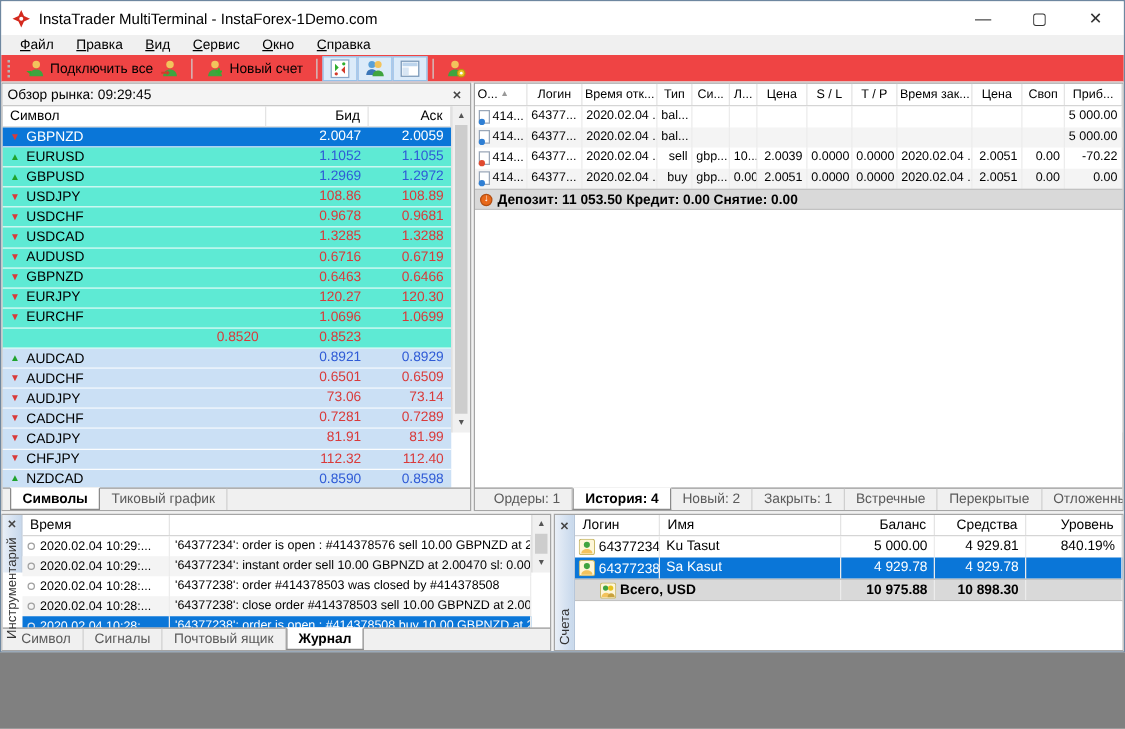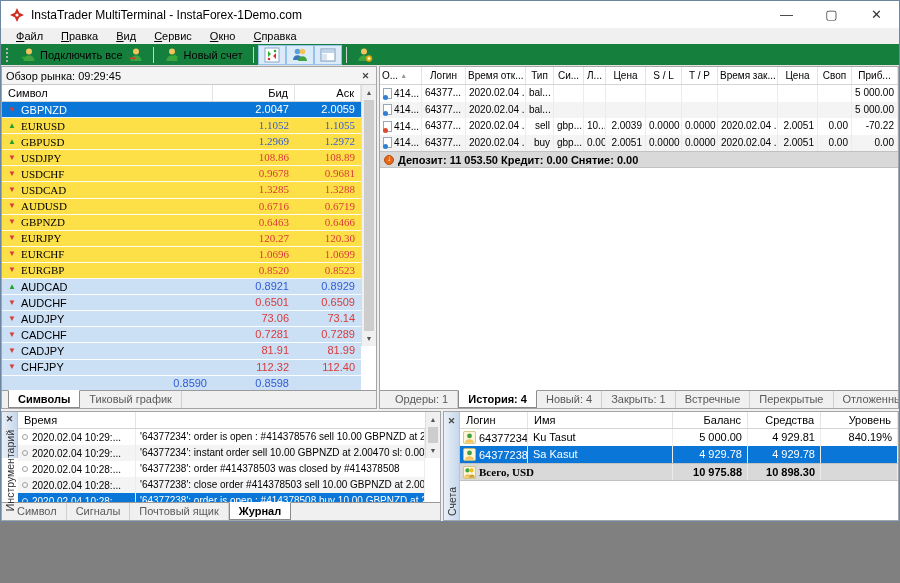--- a/index.html
+++ b/index.html
@@ -13,21 +13,21 @@
   .title-text { font-size:12px; }
   .win-controls { margin-left:auto; display:flex; height:100%; }
   .win-btn { width:45px; display:flex; align-items:center; justify-content:center; font-size:13px; color:#333; }
 
   
   .menubar { height:16px; background:#f0f0f0; display:flex; align-items:center; padding-left:6px; flex:0 0 auto; }
   .menu-item { padding:1px 9px; }
   .menu-item u { text-decoration:underline; }
 
   
-  .toolbar { height:22px; background:#15803d; display:flex; align-items:center; padding-left:2px; border-bottom:1px solid #e2e2e2; flex:0 0 auto; }
+  .toolbar { height:22px; background:#ef4444; display:flex; align-items:center; padding-left:2px; border-bottom:1px solid #e2e2e2; flex:0 0 auto; }
   .grip { width:5px; height:14px; border-left:2px dotted #b5b5b5; margin:0 3px; }
   .tbtn { display:flex; align-items:center; gap:4px; padding:1px 5px; height:20px; border:1px solid transparent; }
   .tbtn.pressed { background:#dcebf9; border:1px solid #96c1e9; }
   .tsep { width:1px; height:16px; background:#d0d0d0; margin:0 4px; }
   .micon { width:16px; height:16px; display:inline-block; position:relative; }
   .micon svg { width:16px; height:16px; display:block; }
 
   
   .main { flex:1 1 auto; display:grid; grid-template-rows:343px 1fr; background:#f0f0f0; min-height:0; }
   .top-row { display:grid; grid-template-columns:376px 1fr; column-gap:2px; min-height:0; }
@@ -37,21 +37,21 @@
   
   .mw-title { height:18px; background:#f4f4f4; border-bottom:1px solid #c9c9c9; display:flex; align-items:center; padding:0 4px; flex:0 0 auto; }
   .mw-title .lbl { flex:1; }
   .close-x { width:13px; height:13px; display:flex; align-items:center; justify-content:center; font-size:9px; font-weight:bold; color:#444; }
   .mw-body { flex:1; display:flex; min-height:0; }
   .mw-table { flex:1; display:flex; flex-direction:column; min-width:0; }
   .mw-head { display:grid; grid-template-columns:211px 82px 1fr; height:17px; border-bottom:1px solid #d5d5d5; flex:0 0 auto; }
   .hcell { padding:2px 6px; overflow:hidden; white-space:nowrap; border-right:1px solid #e4e4e4; }
   .hcell.r { text-align:right; }
   .mrow { display:grid; grid-template-columns:211px 82px 1fr; height:16.1px; border-bottom:1px solid rgba(255,255,255,.9); }
-  .mrow.green { background:#fde047;font-family:Liberation Serif, serif; }
+  .mrow.green { background:#5eead4; }
   .mrow.blue  { background:#cbe0f5; }
   .mrow.selected { background:#0a76d8; color:#fff; }
   .mcell { padding:1px 6px; white-space:nowrap; overflow:hidden; }
   .mcell.num { text-align:right; }
   .mcell.sym { display:flex; align-items:center; gap:4px; }
   .mrow.up .num { color:#2f5bd6; }
   .mrow.down .num { color:#d93a3a; }
   .mrow.selected .num { color:#fff; }
   .dir { width:9px; font-size:8px; line-height:1; }
   .mrow.up .dir::before { content:"▲"; color:#1fa32d; }
@@ -106,21 +106,21 @@
   
   .acc-grid { display:grid; grid-template-columns:68px 145px 75px 73px 1fr; }
   .acc-head { height:17px; border-bottom:1px solid #d5d5d5; flex:0 0 auto; }
   .arow { height:17px; }
   .arow:nth-child(even) { background:#f4f4f4; }
   .arow.selected { background:#0a76d8; color:#fff; }
   .acell { padding:2px 5px; white-space:nowrap; overflow:hidden; border-right:1px solid #ececec; }
   .acell.r { text-align:right; }
   .acell.login { display:flex; align-items:center; gap:3px; padding-left:3px; }
   .acc-total { height:18px; background:#d9d9d9; font-weight:bold; border-top:1px solid #c2c2c2; border-bottom:1px solid #c2c2c2; flex:0 0 auto; display:grid; grid-template-columns:213px 75px 73px 1fr; }
-  .acc-total .acell.label { display:flex; align-items:center; gap:3px; padding-left:3px;font-family:Liberation Serif, serif; }
+  .acc-total .acell.label { display:flex; align-items:center; gap:3px; padding-left:20px; }
   .acc-empty { flex:1; background:#fff; }
   .person { width:13px; height:13px; flex:0 0 auto; }
   .person svg { width:13px; height:13px; display:block; }
 
   
   .statusbar { height:25px; background:#f0f0f0; border-top:1px solid #d2d2d2; display:flex; align-items:center; flex:0 0 auto; }
   .status-help { padding-left:7px; flex:1; }
   .status-traffic { width:120px; border-left:1px solid #c6c6c6; height:100%; display:flex; align-items:center; justify-content:center; }
   .size-grip { width:16px; height:100%; position:relative; }
   .size-grip::after { content:""; position:absolute; right:3px; bottom:3px; width:8px; height:8px;
@@ -337,24 +337,20 @@
                 <div class="mrow green down">
                   <span class="mcell sym">
                     <span class="dir"></span>
                     <span>EURCHF</span>
                   </span>
                   <span class="mcell num">1.0696</span>
                   <span class="mcell num">1.0699</span>
                 </div>
 
                 <div class="mrow green down">
-                  <span class="mcell sym">
-                    <span class="dir"></span>
-                    <span>EURGBP</span>
-                  </span>
                   <span class="mcell num">0.8520</span>
                   <span class="mcell num">0.8523</span>
                 </div>
 
                 <div class="mrow blue up">
                   <span class="mcell sym">
                     <span class="dir"></span>
                     <span>AUDCAD</span>
                   </span>
                   <span class="mcell num">0.8921</span>
@@ -400,20 +396,24 @@
                 <div class="mrow blue down">
                   <span class="mcell sym">
                     <span class="dir"></span>
                     <span>CHFJPY</span>
                   </span>
                   <span class="mcell num">112.32</span>
                   <span class="mcell num">112.40</span>
                 </div>
 
                 <div class="mrow blue up">
+                  <span class="mcell sym">
+                    <span class="dir"></span>
+                    <span>NZDCAD</span>
+                  </span>
                   <span class="mcell num">0.8590</span>
                   <span class="mcell num">0.8598</span>
                 </div>
               </div>
           </div>
           <div class="vscroll">
             <span class="sarrow">▲</span>
             <span class="sthumb"></span>
             <span class="sarrow">▼</span>
           </div>
@@ -528,21 +528,21 @@
           <span>Депозит: 11 053.50  Кредит: 0.00  Снятие: 0.00</span>
           <span class="val">-77.62</span>
         </div>
         <div class="ord-empty"></div>
         <div class="tabs">
 
             <span class="tab">Ордеры: 1</span>
 
             <span class="tab active">История: 4</span>
 
-            <span class="tab">Новый: 4</span>
+            <span class="tab">Новый: 2</span>
 
             <span class="tab">Закрыть: 1</span>
 
             <span class="tab">Встречные</span>
 
             <span class="tab">Перекрытые</span>
 
             <span class="tab">Отложенный: 1</span>
 
           </div>

